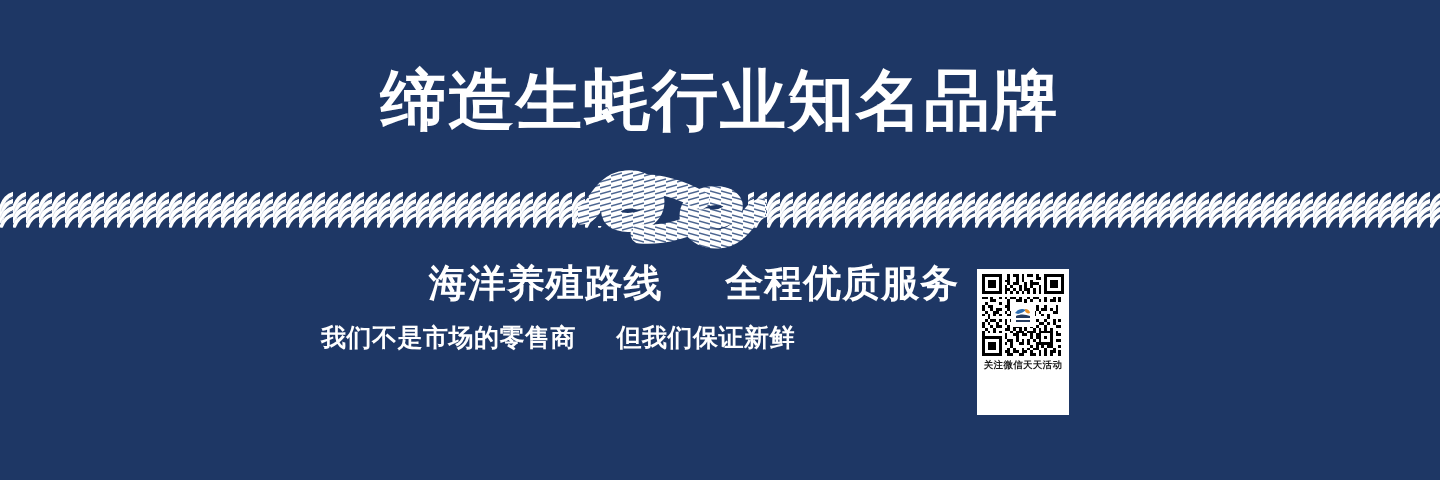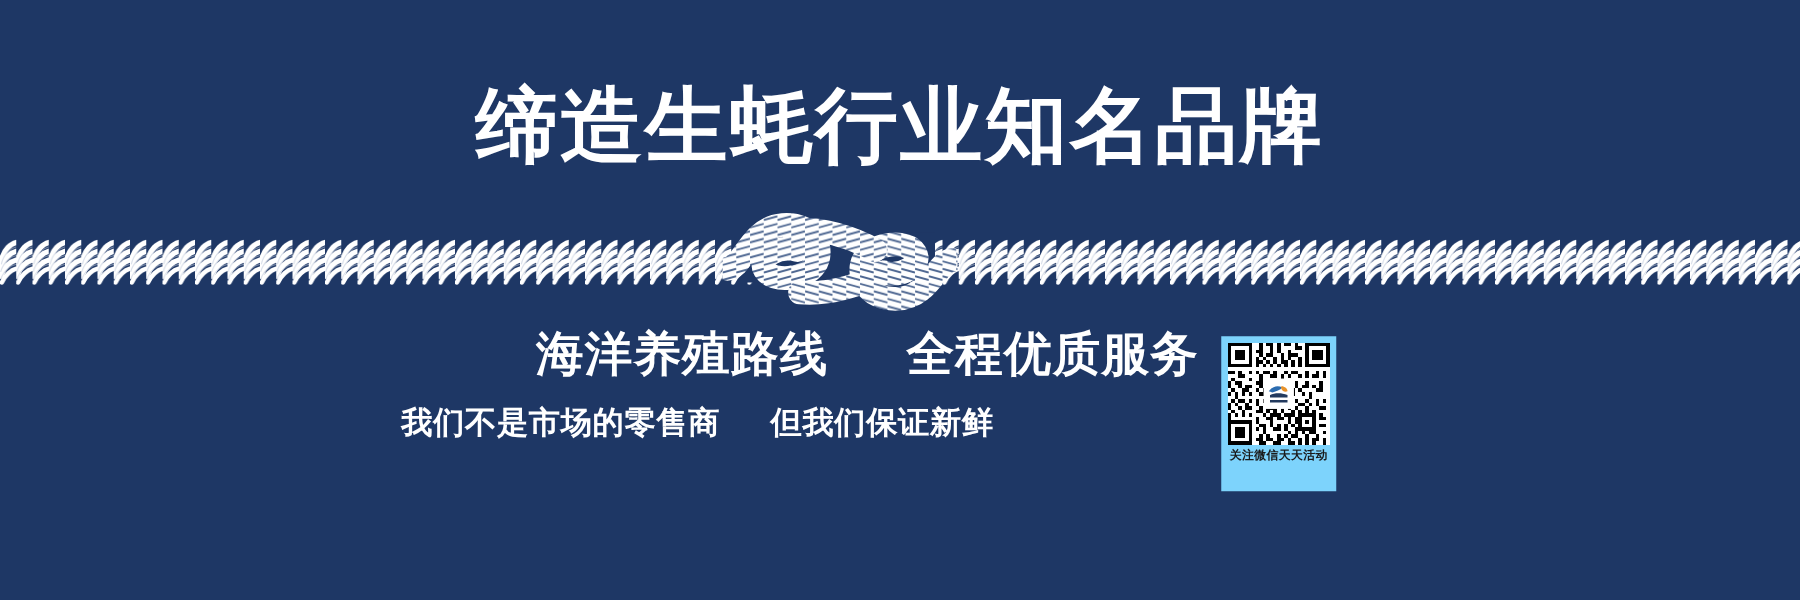--- a/index.html
+++ b/index.html
@@ -107,22 +107,22 @@
     display: inline-block;
     width: 22px;
   }
 
   
   .qr-panel {
     position: absolute;
     top: 269px;
     left: 977px;
     width: 92px;
-    height: 124px;
-    background: #7dd3fc;
+    height: 146px;
+    background: #ffffff;
     box-sizing: border-box;
     padding: 5px 5px 0 5px;
     display: flex;
     flex-direction: column;
     align-items: center;
   }
   .qr-code {
     position: relative;
     width: 82px;
     height: 82px;

